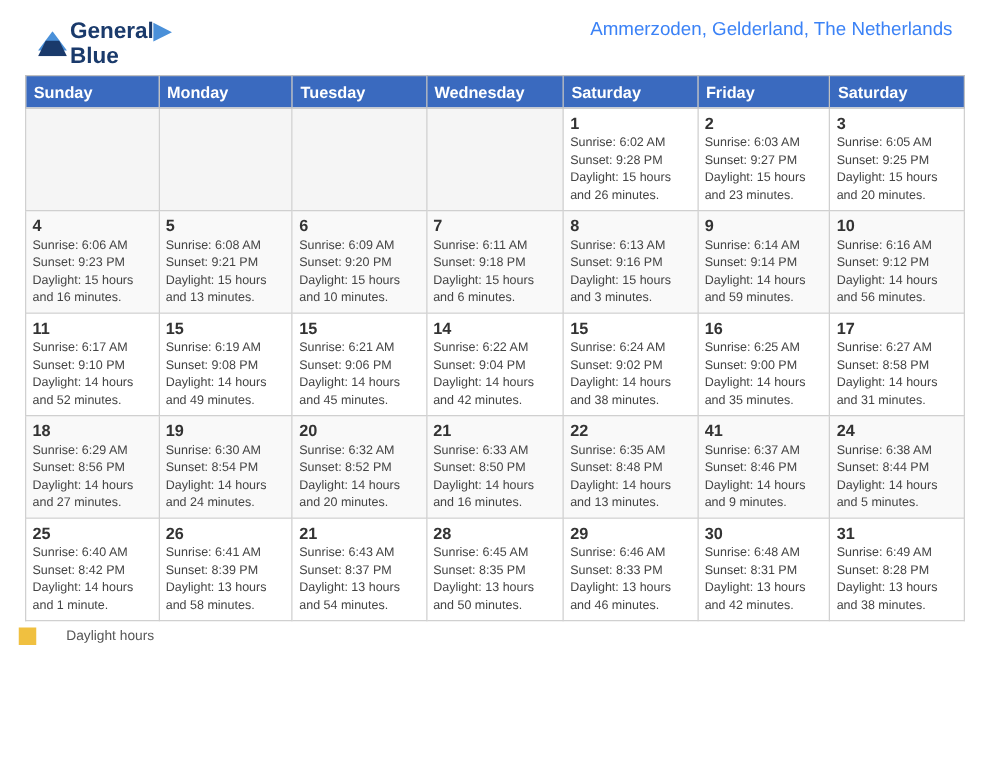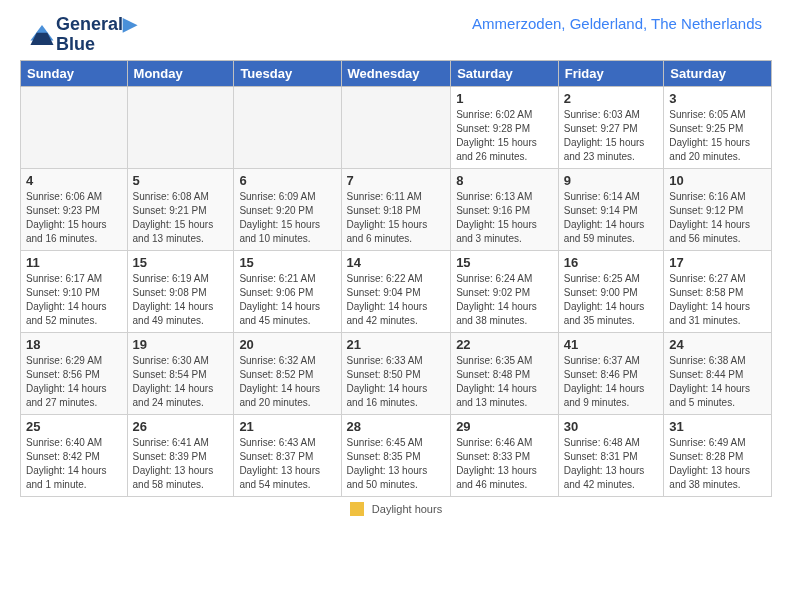--- a/index.html
+++ b/index.html
@@ -17,21 +17,21 @@
     
     .calendar { width: 100%; border-collapse: collapse; margin: 0 10px; width: calc(100% - 20px); margin-left: 10px; }
     .calendar th { background: #3a6abf; color: #fff; text-align: left; padding: 5px 6px; font-size: 13px; border: 1px solid #c0c0c0; }
     .calendar td { vertical-align: top; padding: 4px 5px; border: 1px solid #d0d0d0; font-size: 10.5px; color: #333; width: 113px; min-height: 80px; background: #fff; }
     .calendar td.empty { background: #f5f5f5; }
     .calendar tr:nth-child(even) td:not(.empty) { background: #f9f9f9; }
     .day-num { font-size: 13px; font-weight: bold; color: #333; display: block; margin-bottom: 2px; }
     .day-info { font-size: 10px; color: #444; line-height: 1.4; }
     
     .footer { text-align: center; padding: 5px; font-size: 11px; color: #555; }
-    .footer-bar { display: flex; align-items: center; justify-content: center; gap: 8px; }
+    .footer-bar { display: flex; align-items: center; gap: 24px; }
     .daylight-box { display: inline-block; width: 14px; height: 14px; background: #f0c040; vertical-align: middle; }
     
     .wrapper { padding: 5px 10px; }
   </style>
 </head>
 <body>
 
 <div class="wrapper">
   <div class="header">
     <div class="logo">

